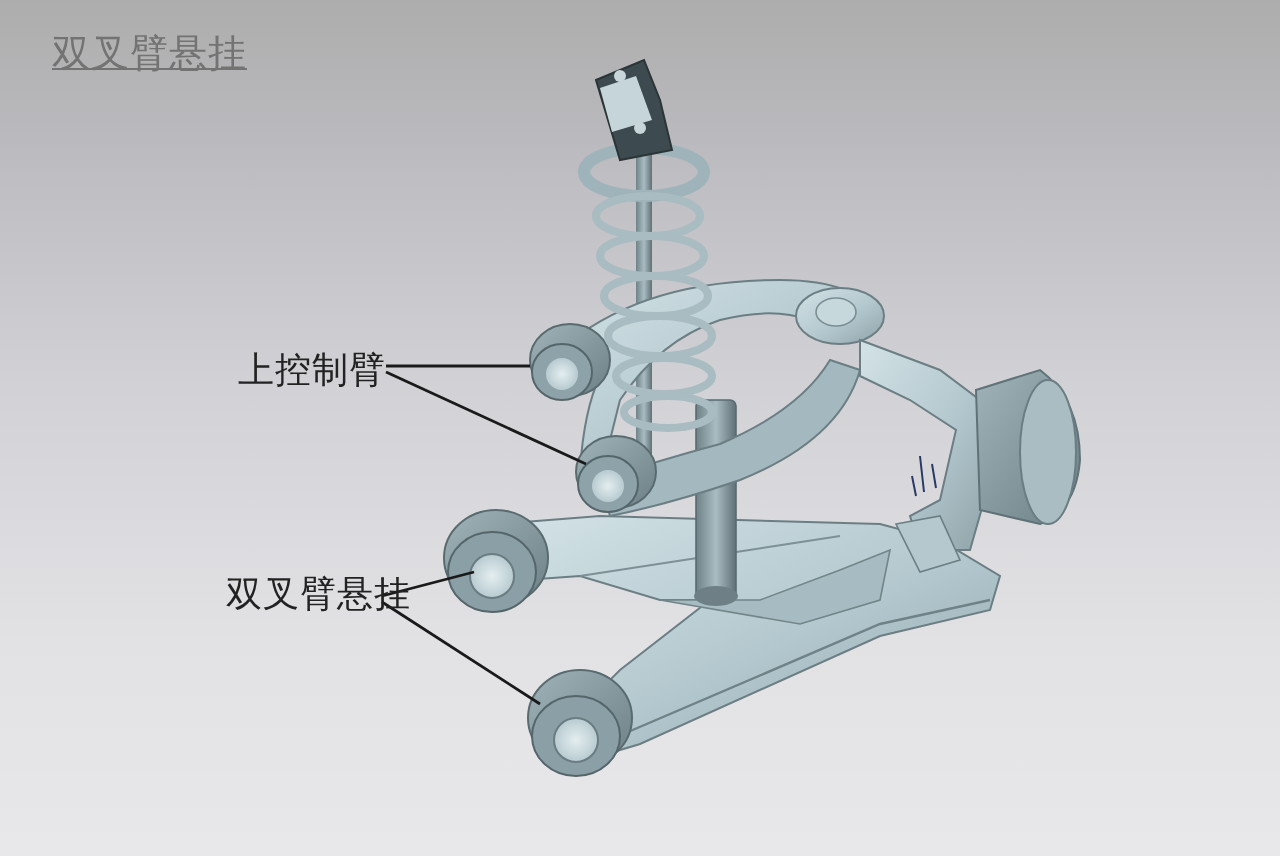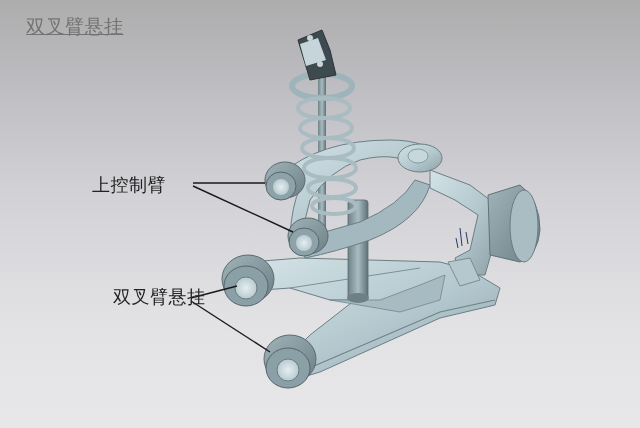--- a/index.html
+++ b/index.html
@@ -8,21 +8,21 @@
       background: linear-gradient(180deg, #adadad 0%, #bdbdc2 20%, #d2d2d6 45%, #e2e2e5 75%, #e8e8ea 100%);
       font-family: "DejaVu Sans", "Liberation Sans", sans-serif;
     }
     .title {
       position: absolute; left: 26px; top: 14px;
       font-size: 19px; color: #737373; letter-spacing: 0.5px; text-decoration: underline;
     }
     .label {
       position: absolute; font-size: 18px; color: #222; letter-spacing: 0.5px;
     }
-    .label.upper { left: 92px; top: 173px; text-align: right; }
+    .label.upper { left: 119px; top: 173px; text-align: right; }
     .label.lower { left: 113px; top: 285px; }
     svg.scene { position: absolute; left: 0; top: 0; }
   </style>
 </head>
 <body>
 
 <div class="title">双叉臂悬挂</div>
 
 <svg class="scene" width="640" height="428" viewBox="0 0 640 428">
   <defs>

